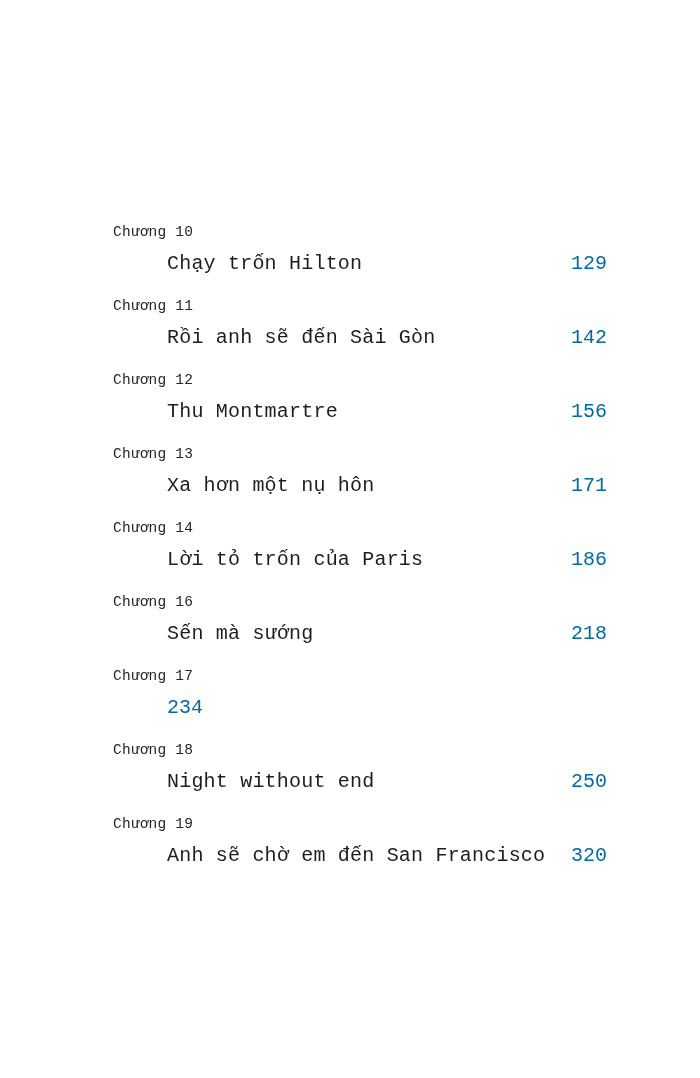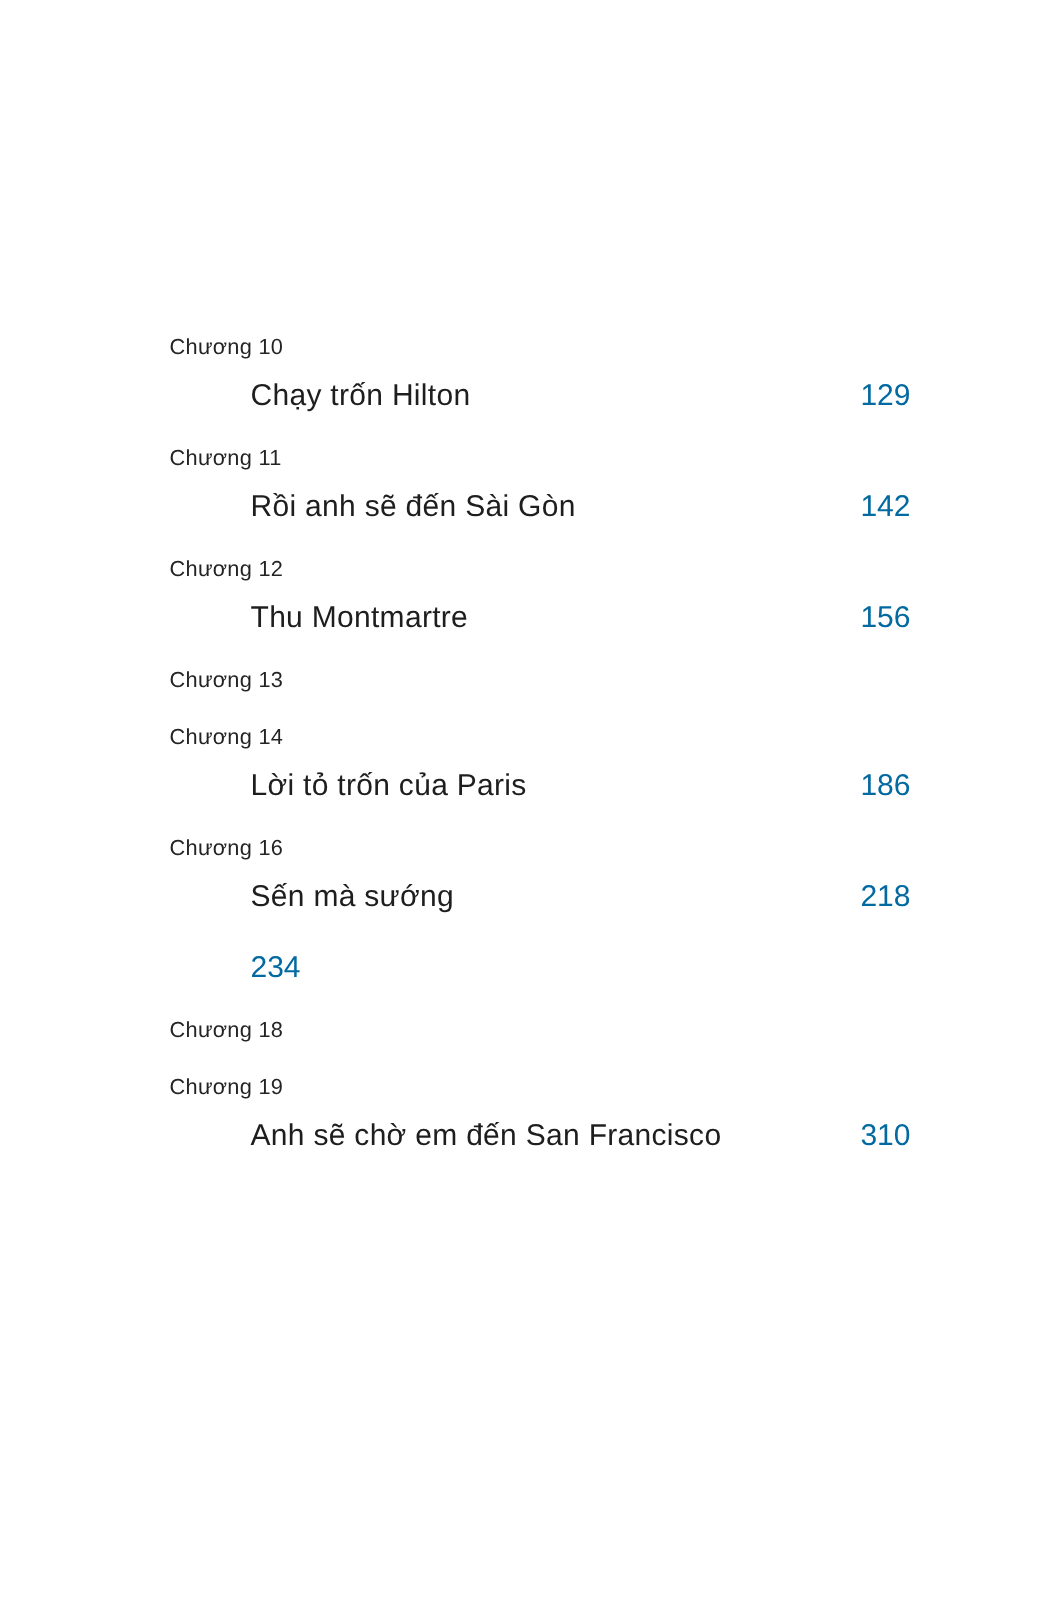--- a/index.html
+++ b/index.html
@@ -9,20 +9,21 @@
     height: 1078px;
     background: #ffffff;
     overflow: hidden;
     font-family: "Liberation Sans", "DejaVu Sans", sans-serif;
   }
   .page {
     position: relative;
     width: 648px;
     height: 1078px;
     background: #ffffff;
+    font-family: Liberation Mono, monospace;
   }
   .toc {
     position: absolute;
     top: 224px;
     left: 113px;
     width: 494px; 
   }
   .toc-entry {
     margin-bottom: 21px;
   }
@@ -76,20 +77,24 @@
     <div class="toc-entry">
       <div class="chapter-label">Chương 12</div>
       <div class="title-row">
         <span class="chapter-title">Thu Montmartre</span>
         <span class="page-number">156</span>
       </div>
     </div>
 
     <div class="toc-entry">
       <div class="chapter-label">Chương 13</div>
+      <div class="title-row">
+        <span class="chapter-title">Xa hơn một nụ hôn</span>
+        <span class="page-number">171</span>
+      </div>
     </div>
 
     <div class="toc-entry">
       <div class="chapter-label">Chương 14</div>
       <div class="title-row">
         <span class="chapter-title">Lời tỏ trốn của Paris</span>
         <span class="page-number">186</span>
       </div>
     </div>
 
@@ -98,31 +103,36 @@
 
     <div class="toc-entry">
       <div class="chapter-label">Chương 16</div>
       <div class="title-row">
         <span class="chapter-title">Sến mà sướng</span>
         <span class="page-number">218</span>
       </div>
     </div>
 
     <div class="toc-entry">
+      <div class="chapter-label">Chương 17</div>
       <div class="title-row">
         <span class="page-number">234</span>
       </div>
     </div>
 
     <div class="toc-entry">
       <div class="chapter-label">Chương 18</div>
+      <div class="title-row">
+        <span class="chapter-title">Night without end</span>
+        <span class="page-number">250</span>
+      </div>
     </div>
 
     <div class="toc-entry">
       <div class="chapter-label">Chương 19</div>
       <div class="title-row">
         <span class="chapter-title">Anh sẽ chờ em đến San Francisco</span>
-        <span class="page-number">310</span>
+        <span class="page-number">320</span>
       </div>
     </div>
 
   </div>
 </div>
 
 </body></html>

